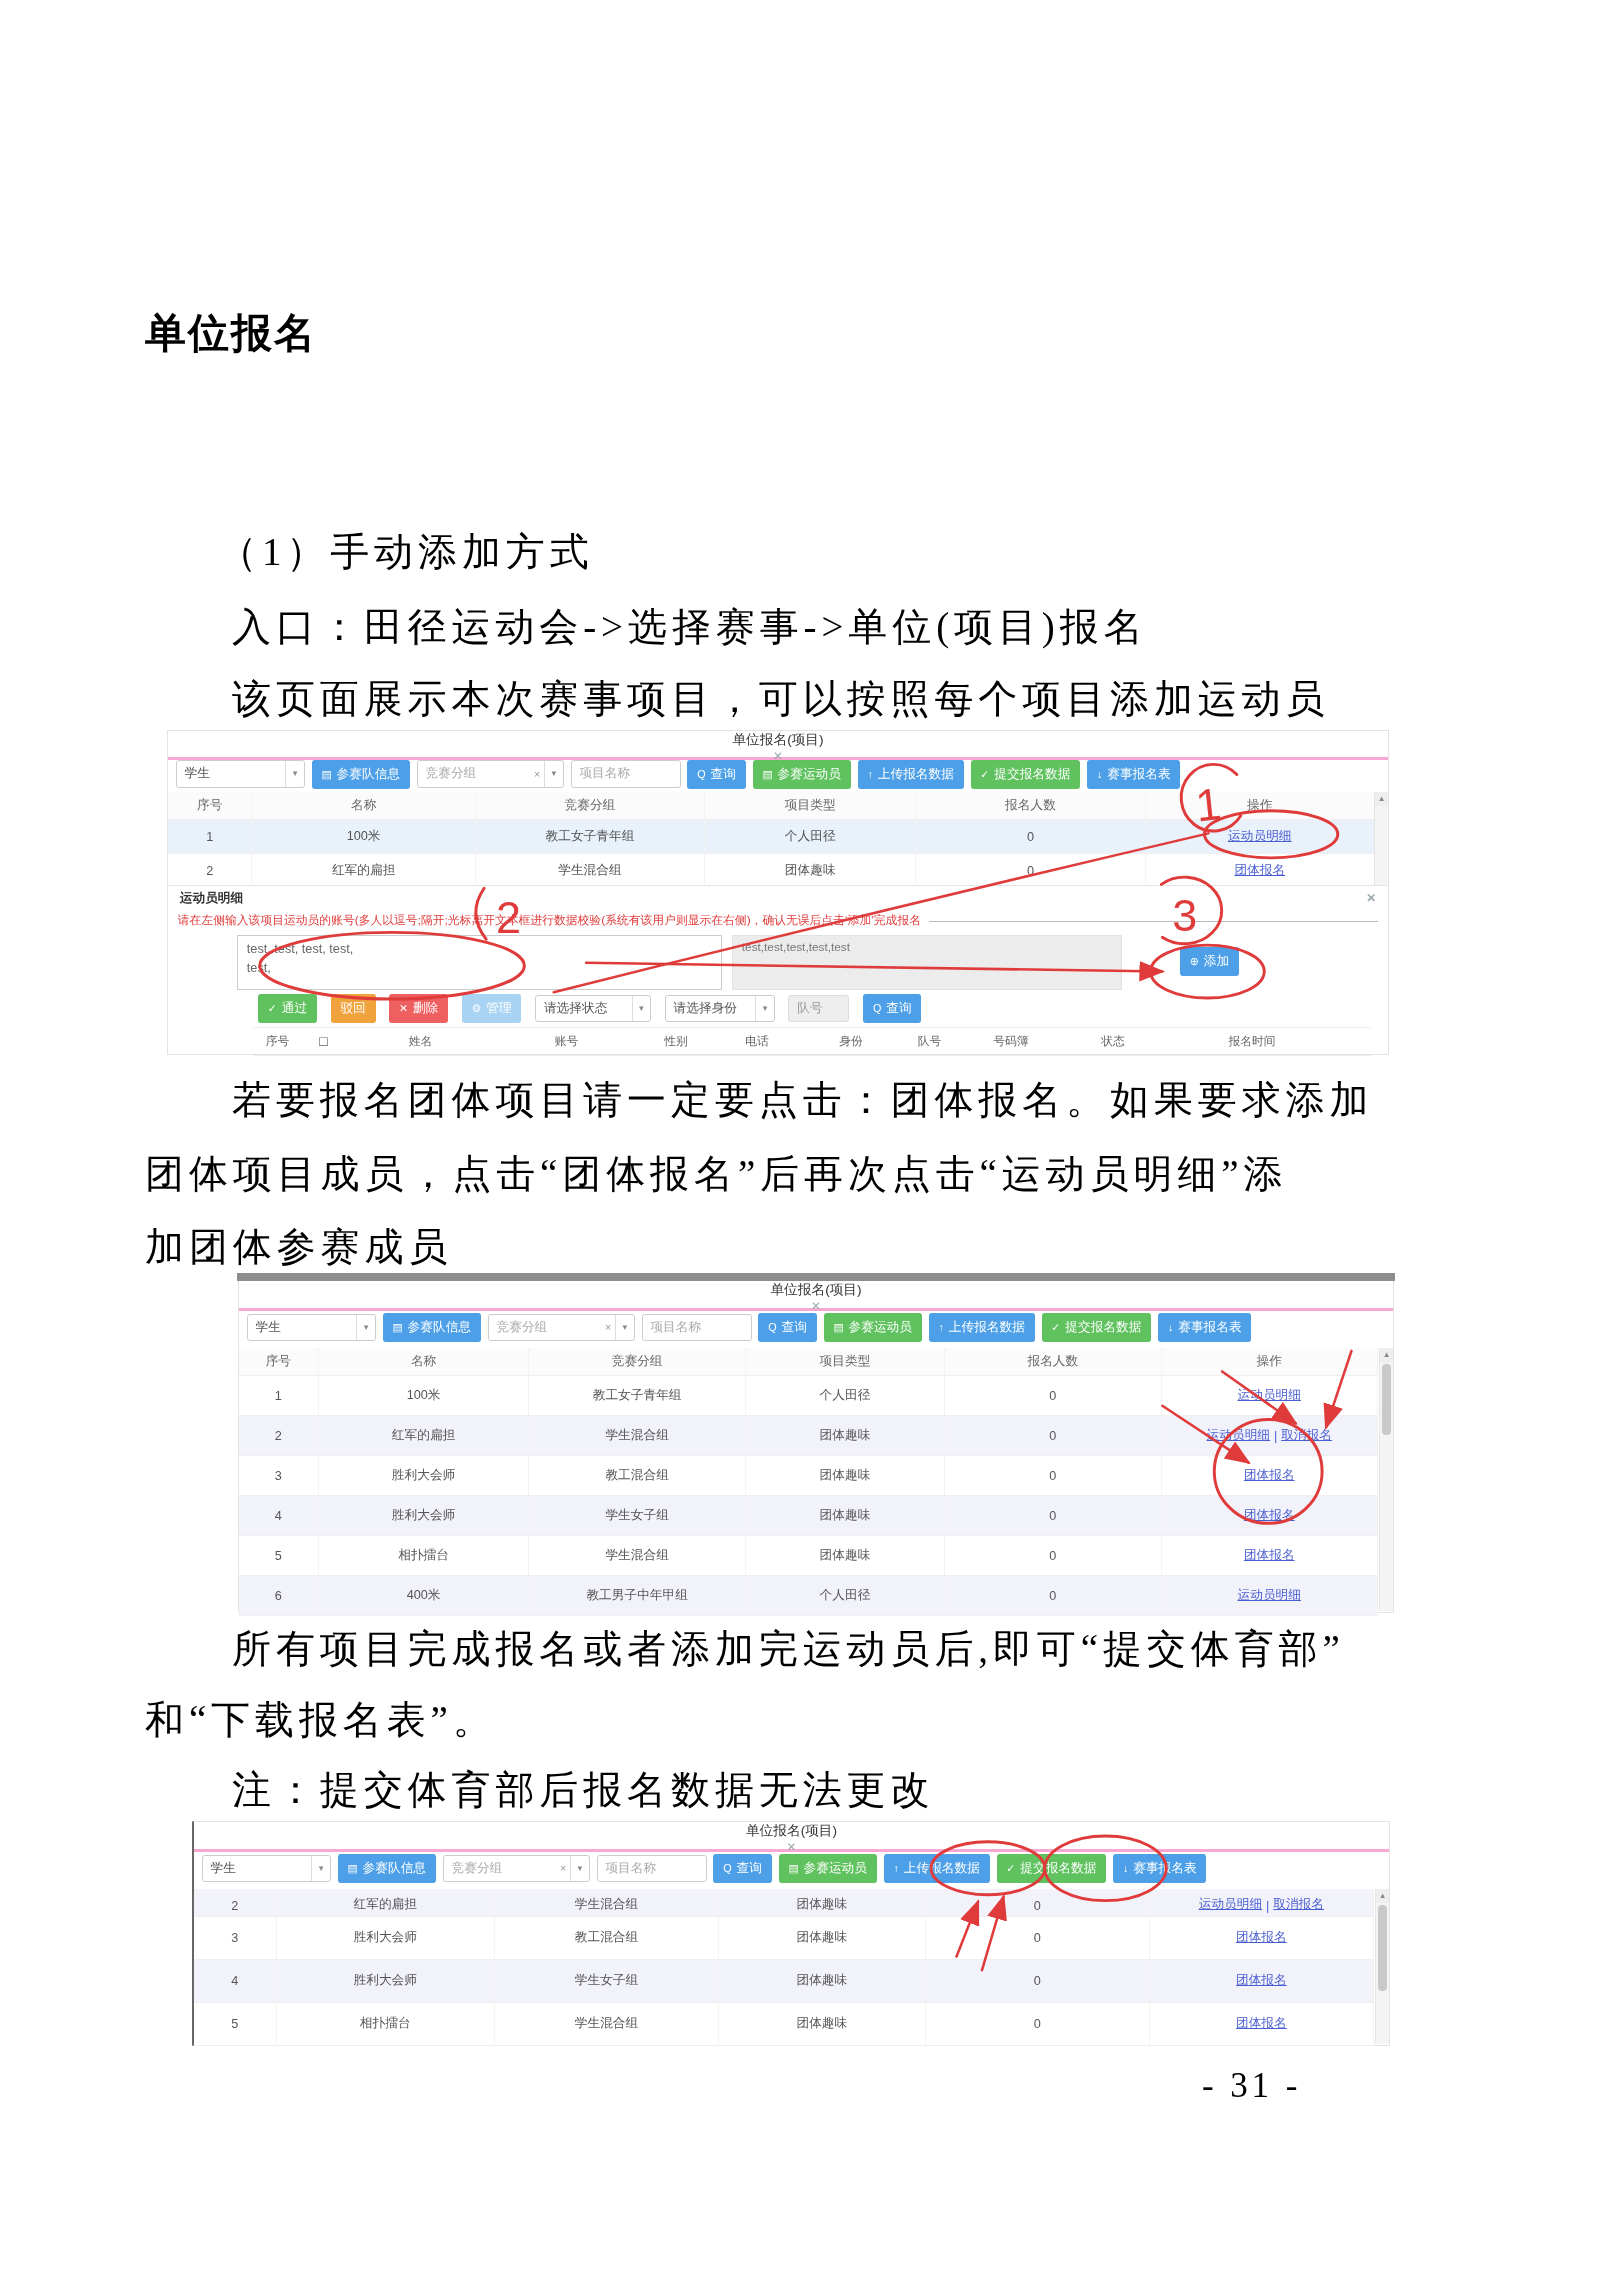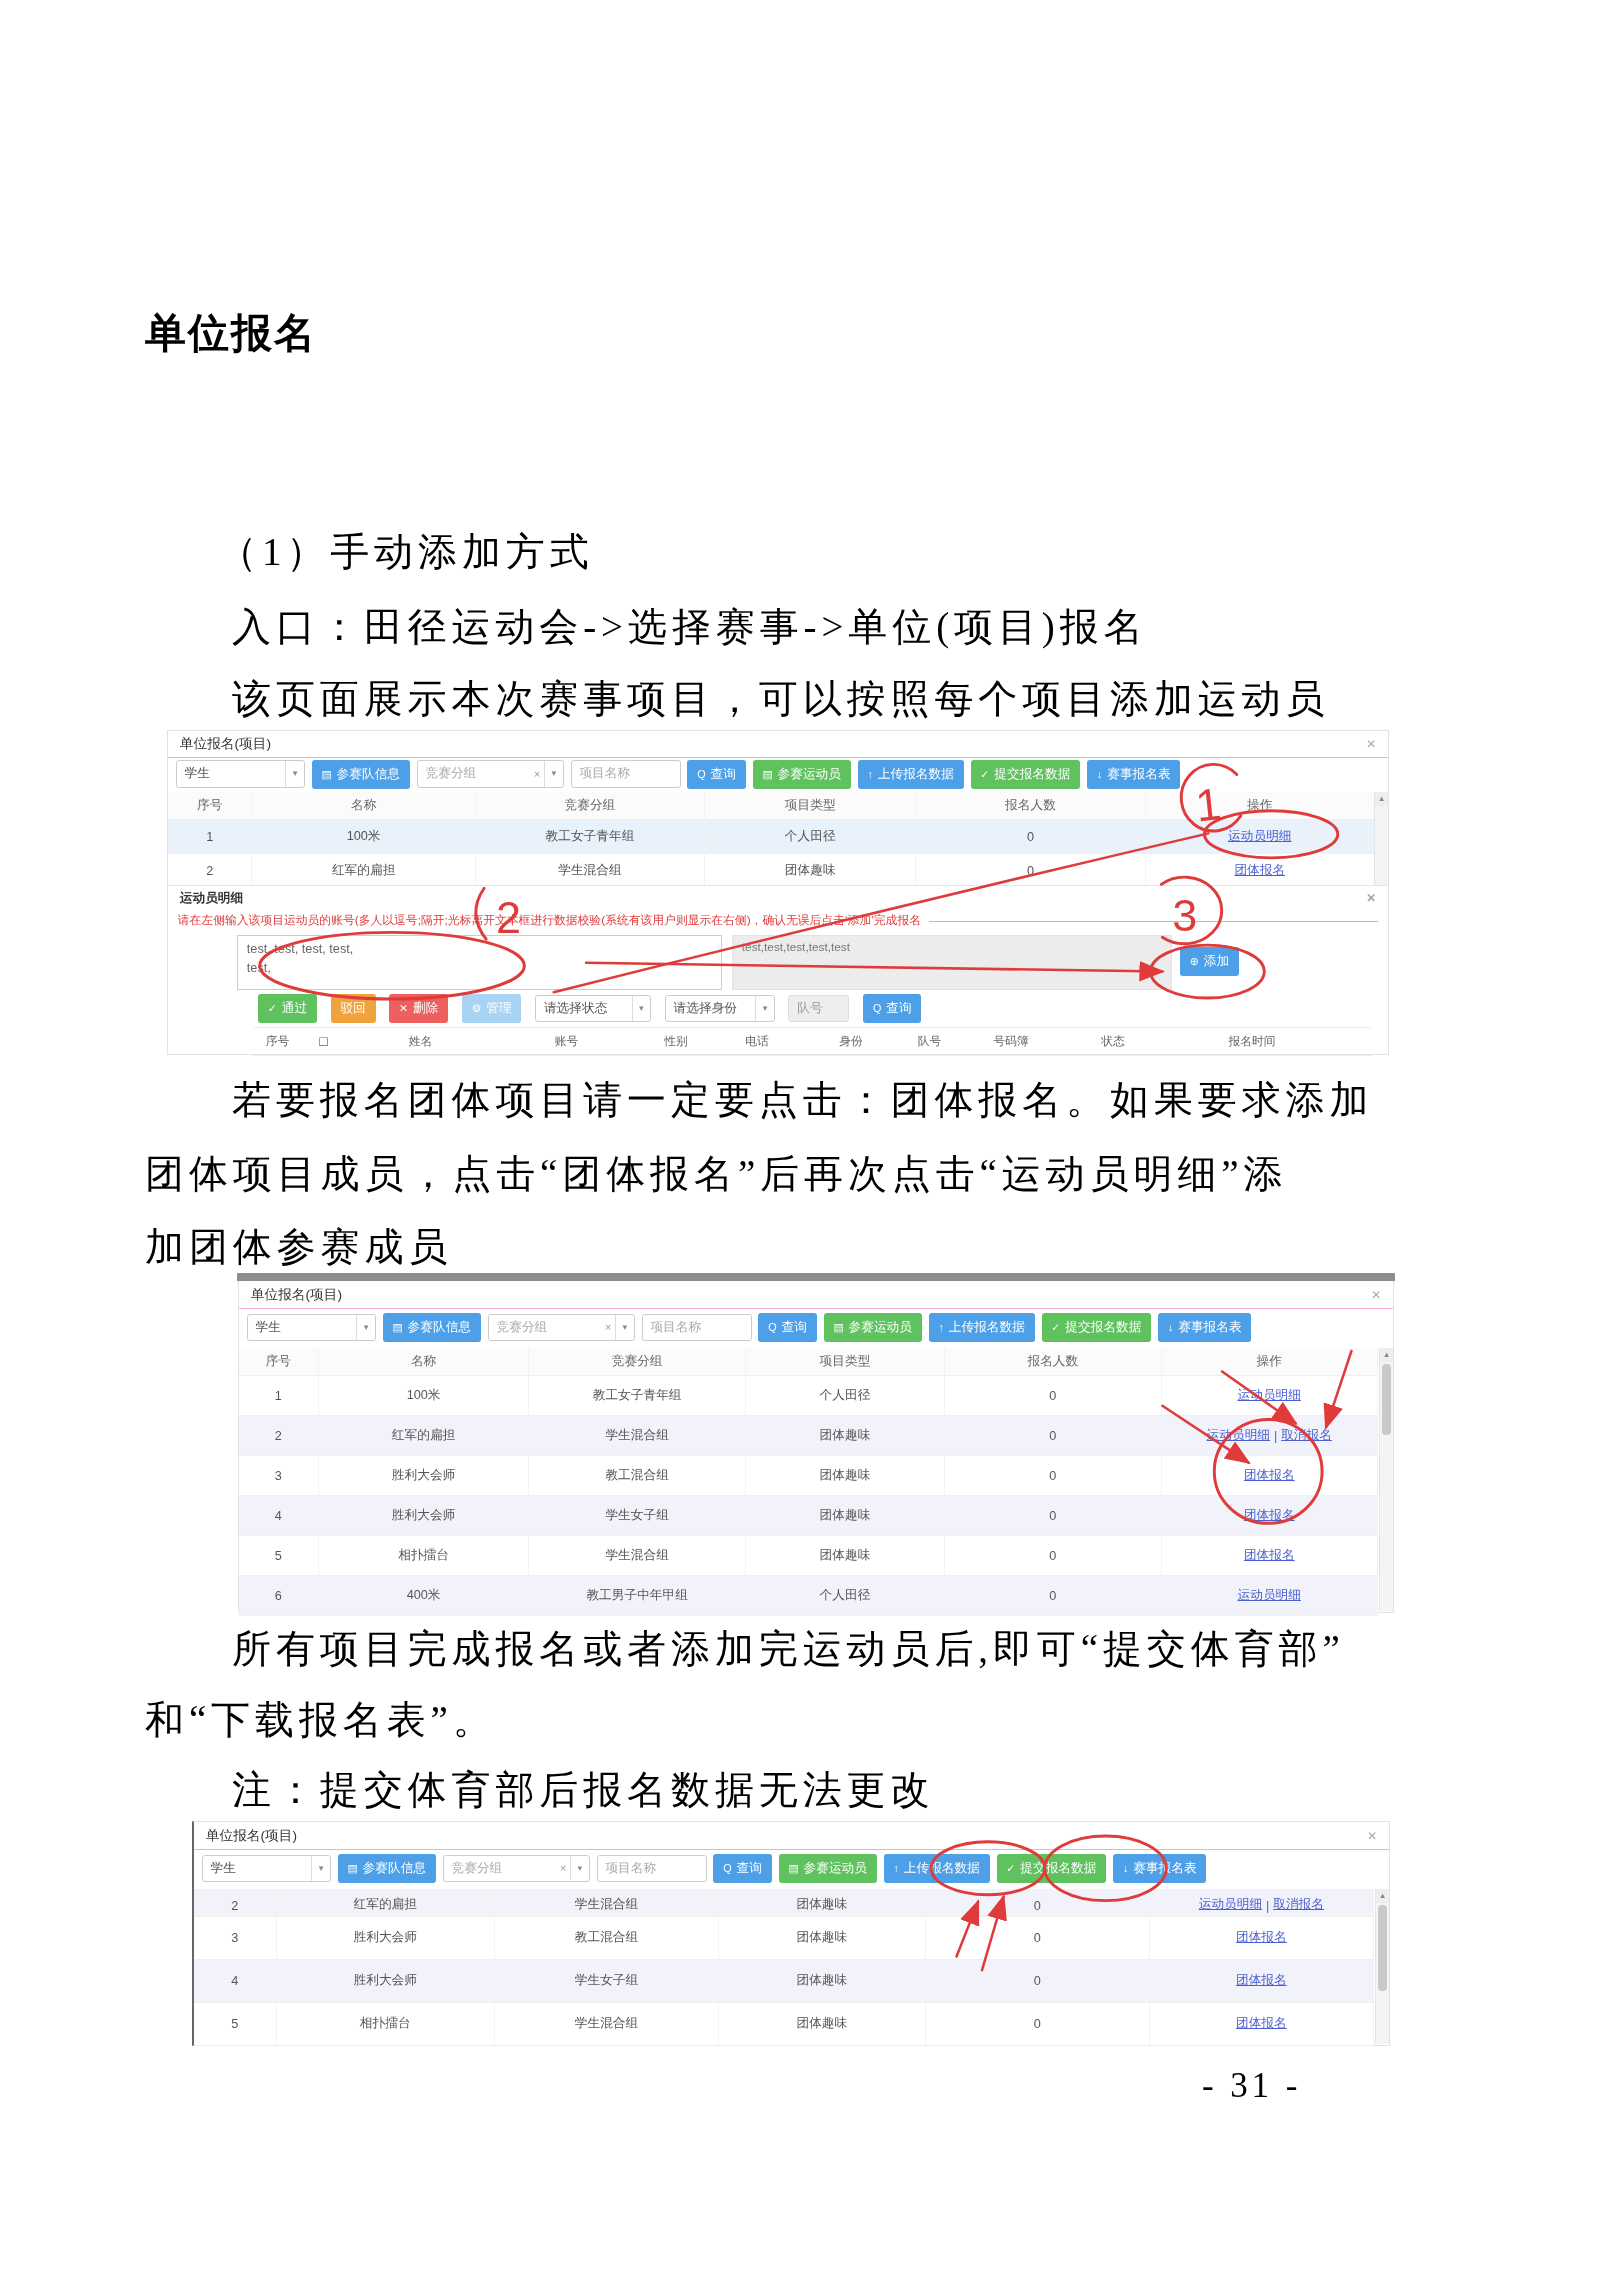--- a/index.html
+++ b/index.html
@@ -8,22 +8,22 @@
   
   .doctitle{position:absolute;left:145px;top:306px;font-family:"Liberation Sans",sans-serif;
         font-weight:bold;font-size:41px;color:#000;letter-spacing:2px;white-space:nowrap;}
   .docline{position:absolute;font-family:"Liberation Serif",serif;font-size:39px;
         letter-spacing:4.9px;color:#000;white-space:nowrap;}
   .pagenum{position:absolute;left:1202px;top:2066px;font-family:"Liberation Serif",serif;
         font-size:35px;color:#000;letter-spacing:3.9px;}
   
   .shot{position:absolute;background:#fff;border:1px solid #e3e3e3;font-size:12.7px;color:#555;}
   .phead{position:absolute;left:0;right:0;top:0;height:25.5px;display:flex;align-items:center;
-        justify-content:space-between;padding:0 11.8px;border-bottom:1px solid #f9a8d4;
-        color:#333;font-size:13.7px;background:#fff;}
+        justify-content:space-between;padding:0 11.8px;border-bottom:3px solid #f9a8d4;
+        color:#333;font-size:13.7px;background:#fff;flex-direction:column;}
   .close{color:#9aa;font-size:11.8px;cursor:pointer;}
   .tb{position:absolute;left:0;right:0;display:flex;align-items:center;gap:6.9px;padding:0 7.8px;}
   .sel{height:27.4px;border:1px solid #ccc;border-radius:2.9px;display:flex;align-items:center;
         justify-content:space-between;padding:0 0 0 7.8px;color:#555;background:#fff;box-sizing:border-box;}
   .sel .car{color:#888;font-size:7.8px;border-left:1px solid #ddd;padding:0 4.9px;height:100%;
         display:flex;align-items:center;}
   .inp{height:27.4px;border:1px solid #ccc;border-radius:2.9px;display:flex;align-items:center;
         padding:0 0 0 7.8px;color:#aaa;background:#fff;box-sizing:border-box;}
   .inp .x{color:#999;font-size:10.8px;margin-left:auto;padding:0 3.9px;}
   .btn{height:29px;border-radius:2.9px;color:#fff;display:flex;align-items:center;gap:4.9px;
@@ -171,21 +171,21 @@
     <div class="phead2" style="top:154px;">
       <span>运动员明细</span>
       <span class="close">✕</span>
     </div>
     <div class="hintrow" style="top:180px;height:19.6px;">
       <span class="hint">请在左侧输入该项目运动员的账号(多人以逗号;隔开;光标离开文本框进行数据校验(系统有该用户则显示在右侧)，确认无误后点击‘添加’完成报名</span>
       <span class="hintline"></span>
     </div>
     <div class="ta" style="left:69px;top:204px;width:485px;height:55px;">test, test, test, test,
 test,</div>
-    <div class="verif" style="left:564px;top:204px;width:440px;height:55px;">test,test,test,test,test</div>
+    <div class="verif" style="left:564px;top:204px;width:390px;height:55px;">test,test,test,test,test</div>
     <button class="btn blue addbtn" style="left:1012px;top:216px;">
       <span class="bic">⊕</span>
       <span>添加</span>
     </button>
     <div class="tb2" style="left:90px;top:263px;">
         <button class="btn green">
           <span class="bic">✓</span>
           <span>通过</span>
         </button>
         <button class="btn orange">

